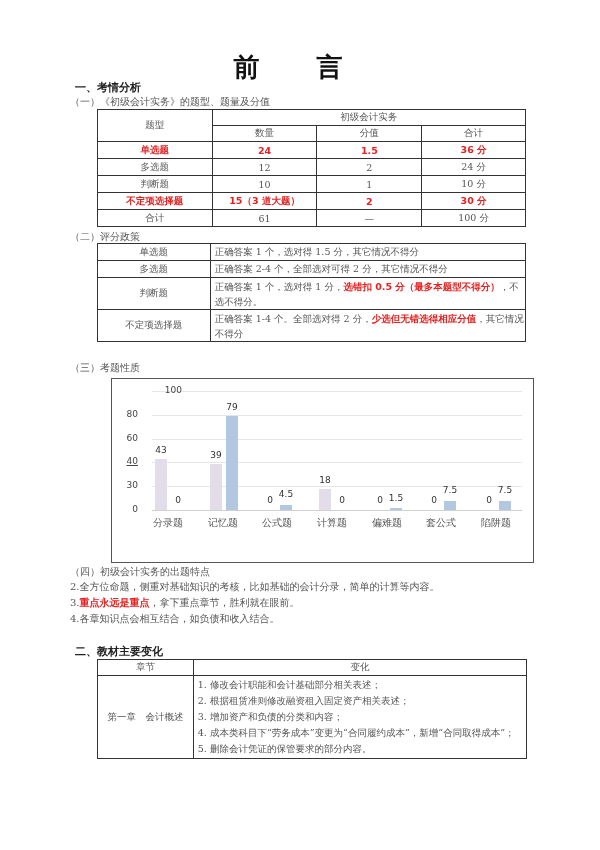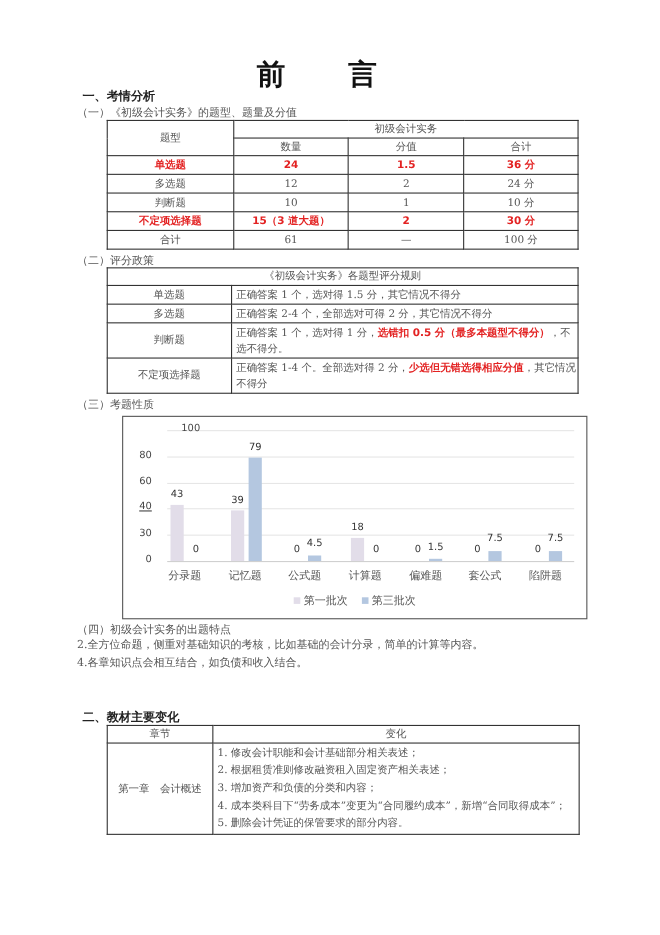--- a/index.html
+++ b/index.html
@@ -88,23 +88,20 @@
   </table>
 
 <div class="abs h2" style="left:70px; top:230px;">（二）评分政策</div>
 
 <table class="outer" style="left:97px; top:243px; width:429px;">
   <colgroup>
       <col style="width:113px">
       <col style="width:316px">
     </colgroup>
   <tbody>
-      <tr style="height:16px">
-    <td colspan="2">《初级会计实务》各题型评分规则</td>
-  </tr>
   <tr style="height:17px">
     <td>单选题</td>
     <td class="left"><span>正确答案 1 个，选对得 1.5 分，其它情况不得分</span></td>
   </tr>
   <tr style="height:17px">
     <td>多选题</td>
     <td class="left"><span>正确答案 2-4 个，全部选对可得 2 分，其它情况不得分</span></td>
   </tr>
   <tr style="height:32px">
     <td>判断题</td>
@@ -164,30 +161,26 @@
   <div class="bar s2" style="left:332px; top:122px; height:9px;"></div>
   <div class="blabel" style="left:307px; top:116px;">0</div>
   <div class="blabel" style="left:323px; top:106px;">7.5</div>
   <div class="xlabel" style="left:302px; top:137px;">套公式</div>
 
   <div class="bar s2" style="left:387px; top:122px; height:9px;"></div>
   <div class="blabel" style="left:362px; top:116px;">0</div>
   <div class="blabel" style="left:378px; top:106px;">7.5</div>
   <div class="xlabel" style="left:357px; top:137px;">陷阱题</div>
 
-  <div class="legend">
-    <span class="sw" style="background:#e2dde9;"></span><span>第一批次</span>
-    &nbsp;&nbsp;
-    <span class="sw" style="background:#b4c7e0;"></span><span>第三批次</span>
-  </div>
 </div>
 
 <div class="abs h2" style="left:70px; top:565px;">（四）初级会计实务的出题特点</div>
 <div class="abs para" style="left:70px; top:579px; width:480px;">
   <div><span>2.</span><span>全方位命题，侧重对基础知识的考核，比如基础的会计分录，简单的计算等内容。</span></div>
+  <div><span>3.</span><span class="red">重点永远是重点</span><span>，拿下重点章节，胜利就在眼前。</span></div>
   <div><span>4.</span><span>各章知识点会相互结合，如负债和收入结合。</span></div>
 </div>
 
 <div class="abs h1" style="left:75px; top:644px;">二、教材主要变化</div>
 
 <table class="outer" style="left:97px; top:659px; width:430px;">
   <colgroup>
       <col style="width:96px">
       <col style="width:334px">
     </colgroup>

